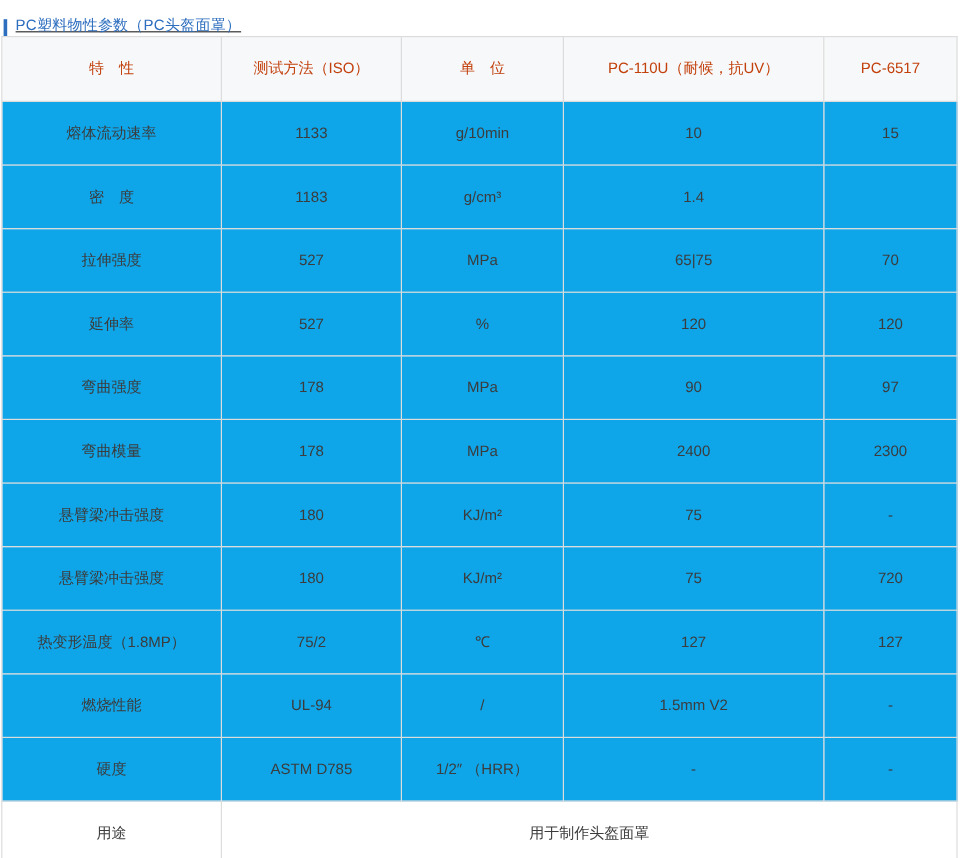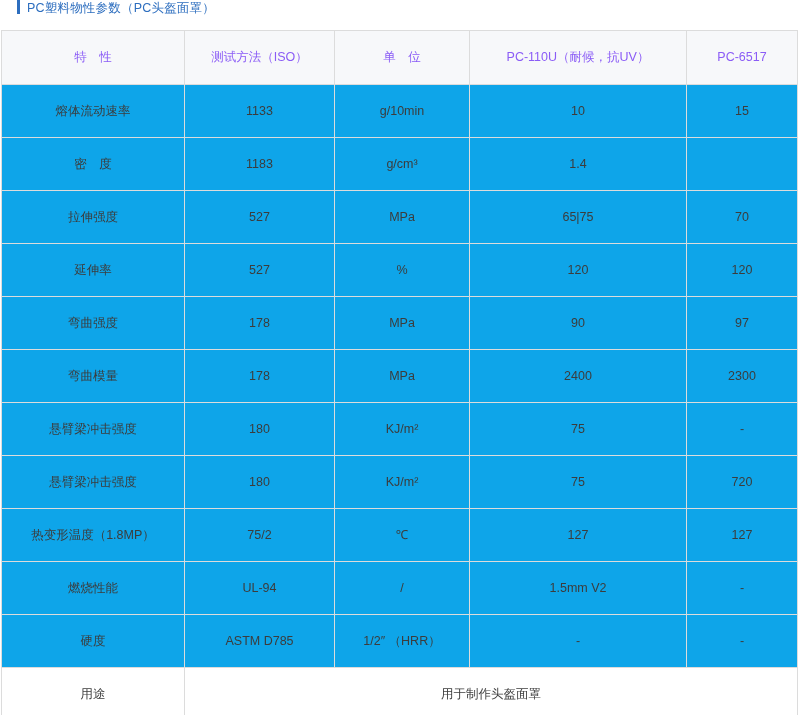--- a/index.html
+++ b/index.html
@@ -17,23 +17,24 @@
   .page {
     width: 800px;
     height: 715px;
     position: relative;
     box-sizing: border-box;
   }
 
   
   .title-row {
     display: flex;
-    align-items: flex-start;
+    align-items: flex-end;
     height: 30px;
-    padding-left: 17px;
+    padding-left: 3px;
+    text-decoration: underline;
   }
   .title-bar {
     width: 3px;
     height: 14px;
     background: #2d6ebf;
     margin-right: 7px;
   }
   .title-text {
     font-size: 12.5px;
     color: #2d6ebf;
@@ -53,21 +54,21 @@
     text-align: center;
     vertical-align: middle;
     font-size: 12.5px;
     color: #3c3c3c;
     padding: 0 4px;
     line-height: 1.35;
   }
   tr.header-row td {
     height: 53px;
     background: #f7f8fa;
-    color: #8b5cf6;
+    color: #c2410c;
   }
   tr.body-row td {
     height: 52px;
     background: #0ea5e9;
   }
   tr.last-row td {
     height: 52px;
     background: #ffffff;
   }
   .col-a { width: 183px; }

